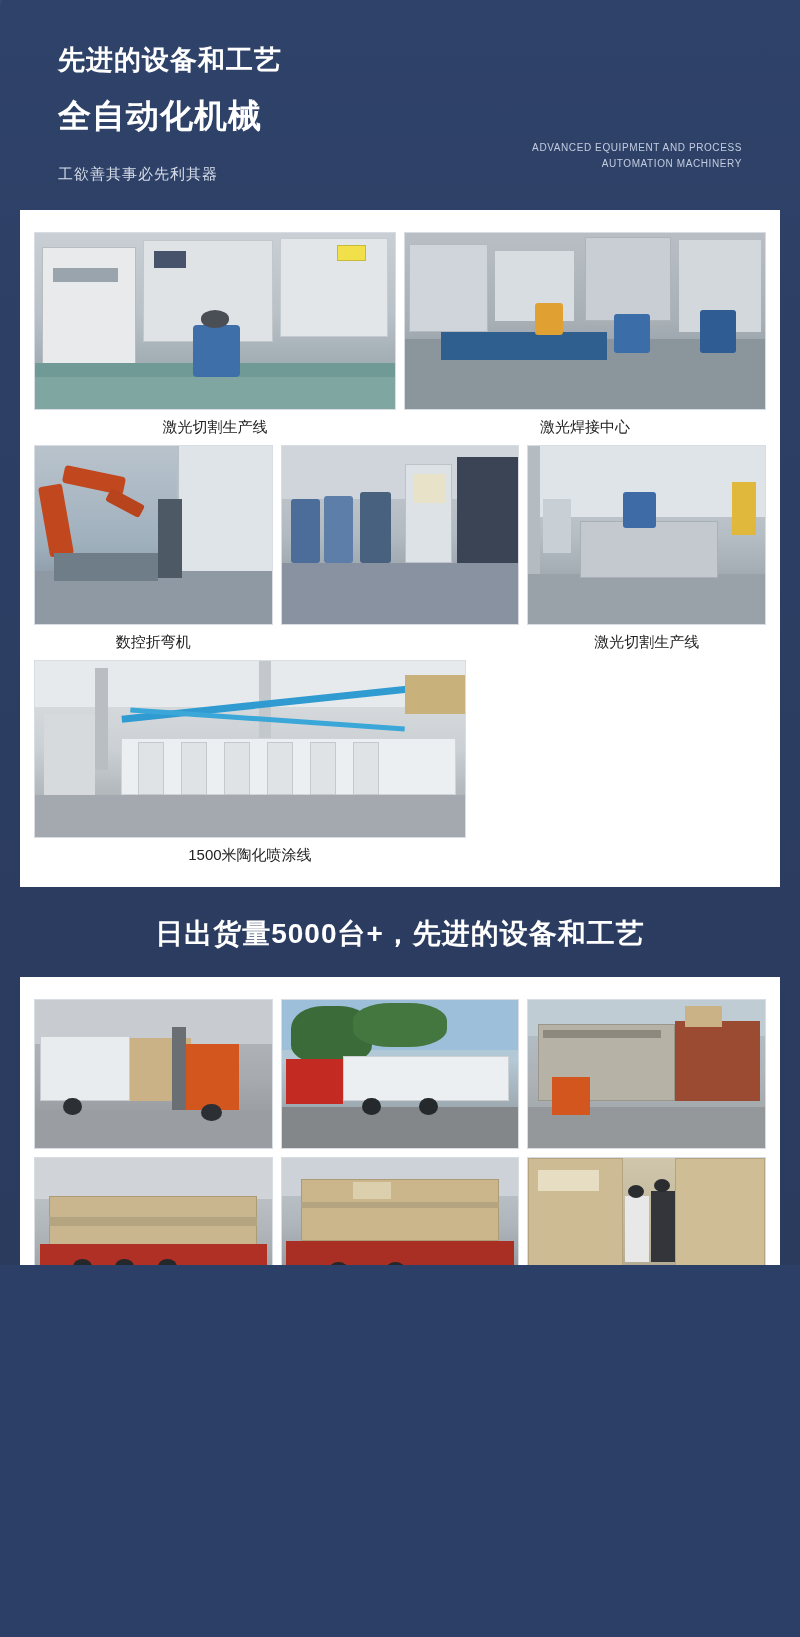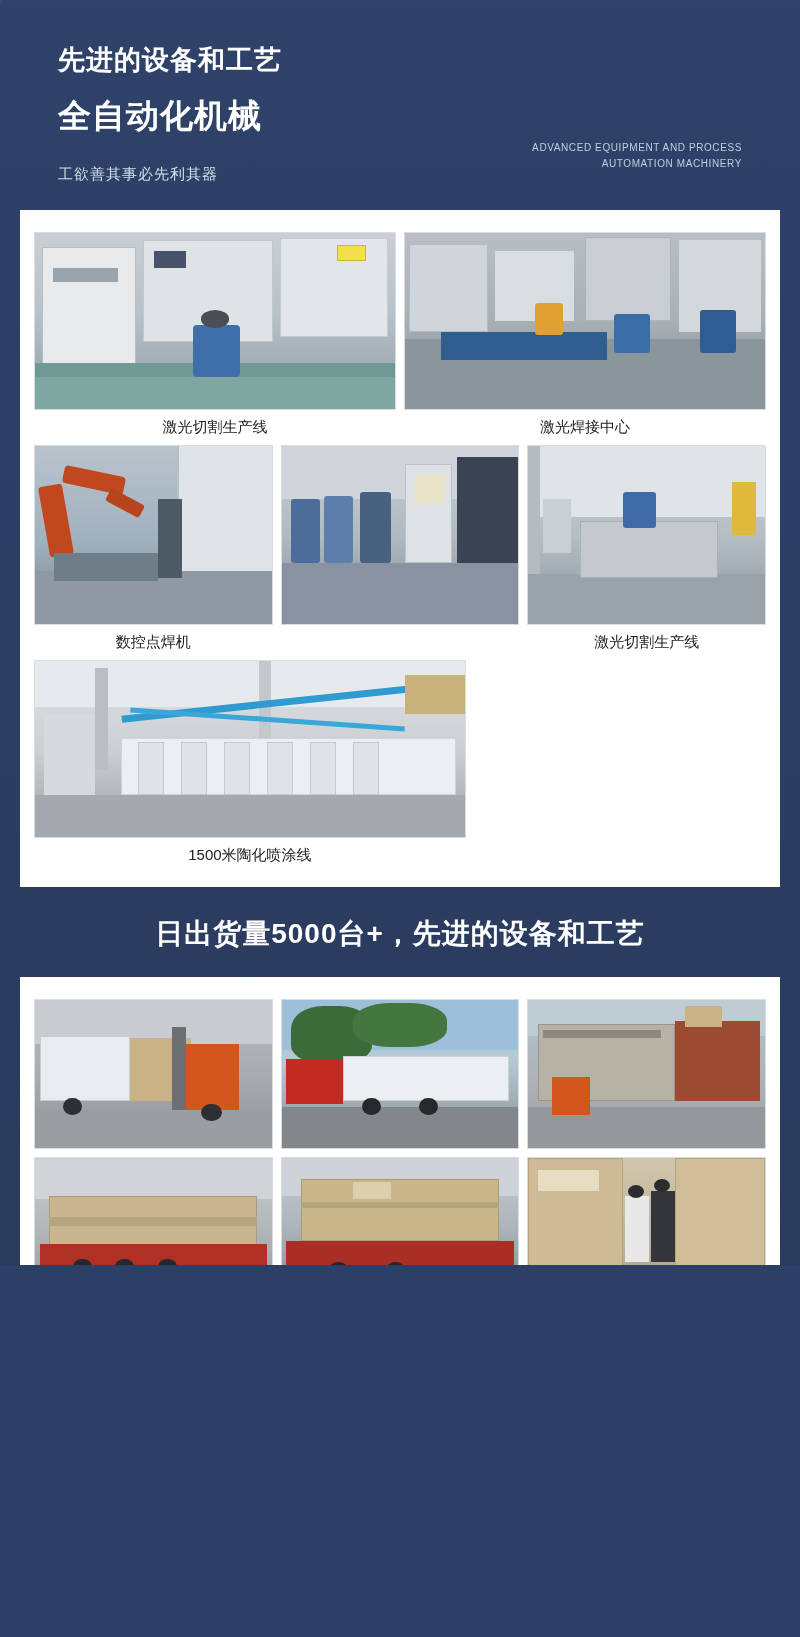--- a/index.html
+++ b/index.html
@@ -172,21 +172,21 @@
           <div class="scene">
             <div class="obj" style="left:60%;top:0;width:40%;height:70%;background:#dfe4e8;border-left:2px solid #b9bfc4"></div>
             <div class="obj" style="left:0;top:70%;width:100%;height:30%;background:#8e99a3"></div>
             <div class="obj" style="left:4%;top:22%;width:10%;height:40%;background:#c1471f;transform:rotate(-10deg);border-radius:3px"></div>
             <div class="obj" style="left:12%;top:14%;width:26%;height:10%;background:#c1471f;transform:rotate(12deg);border-radius:4px"></div>
             <div class="obj" style="left:30%;top:28%;width:16%;height:8%;background:#b8441d;transform:rotate(28deg);border-radius:3px"></div>
             <div class="obj" style="left:8%;top:60%;width:44%;height:16%;background:#6f7d88"></div>
             <div class="obj" style="left:52%;top:30%;width:10%;height:44%;background:#4d5a66"></div>
           </div>
         </div>
-        <div class="cap">数控点焊机</div>
+        <div class="cap">数控折弯机</div>
       </div>
       <div class="cell" style="width:33.33%">
         <div class="ph" style="height:180px;background:linear-gradient(180deg,#c7cdd2 0%,#b2bac1 50%,#7e8892 100%)">
           <div class="scene">
             <div class="obj" style="left:0;top:0;width:100%;height:30%;background:#cfd5da"></div>
             <div class="obj" style="left:0;top:66%;width:100%;height:34%;background:#8892a0"></div>
             <div class="obj" style="left:4%;top:30%;width:12%;height:36%;background:#4c6d9a;border-radius:3px"></div>
             <div class="obj" style="left:18%;top:28%;width:12%;height:38%;background:#5d7ea8;border-radius:3px"></div>
             <div class="obj" style="left:33%;top:26%;width:13%;height:40%;background:#47617f;border-radius:3px"></div>
             <div class="obj" style="left:52%;top:10%;width:20%;height:56%;background:#dde2e6;border:1px solid #bcc2c7"></div>

